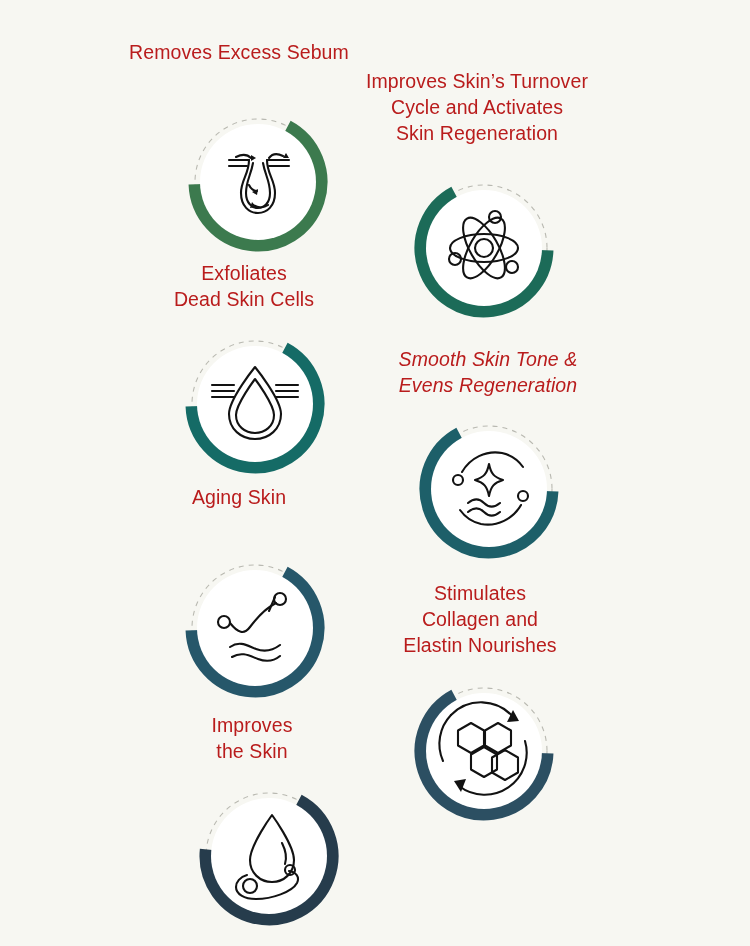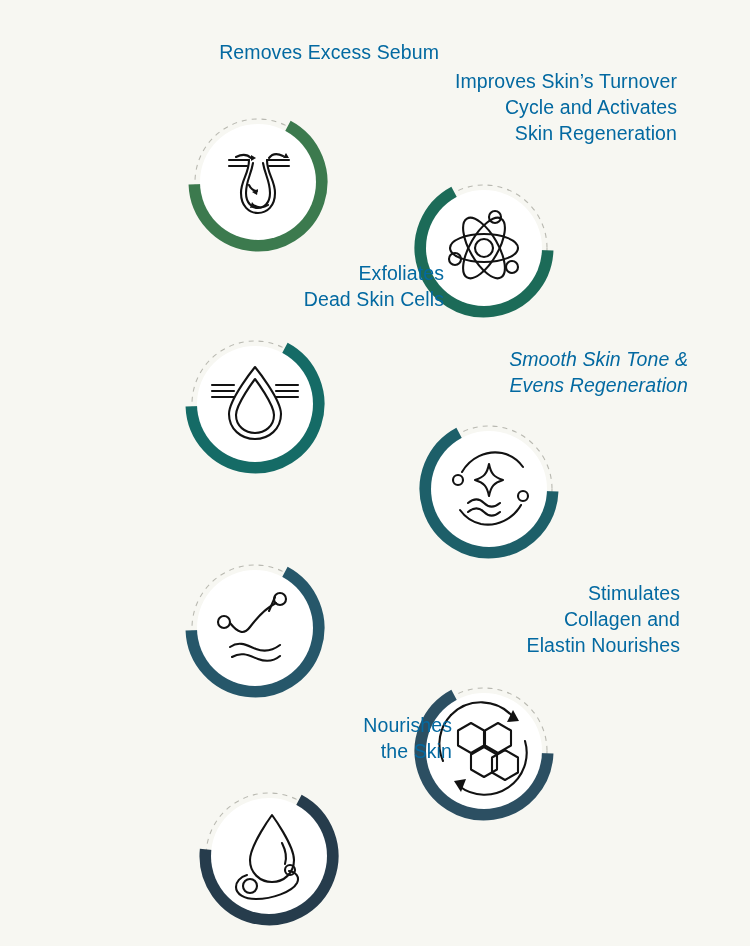--- a/index.html
+++ b/index.html
@@ -9,22 +9,22 @@
     font-family:"Liberation Sans", sans-serif;
     position:relative;
     overflow:hidden;
   }
   #stage{position:relative;width:750px;height:946px;}
 
   .item{position:absolute;}
 
   .caption{
     position:absolute;
-    text-align:right;
-    color:#0369a1;
+    text-align:center;
+    color:#b91c1c;
     font-size:19.5px;
     line-height:26px;
     letter-spacing:.1px;
     white-space:nowrap;
   }
   .caption div{white-space:nowrap;}
 
   .badge{position:absolute;width:170px;height:170px;}
   .badge svg{display:block;width:170px;height:170px;overflow:visible;}
 
@@ -130,20 +130,21 @@
             <circle class="glyph" cx="119" cy="92" r="5"></circle>
             <path class="glyph" d="M85 60 c2 10 5 13 14 16 c-9 3 -12 6 -14 16 c-2 -10 -5 -13 -14 -16 c9 -3 12 -6 14 -16 z"></path>
             <path class="glyph" d="M64 99 c6 -5 11 -5 16 0 c5 5 10 5 16 0"></path>
             <path class="glyph" d="M64 108 c6 -5 11 -5 16 0 c5 5 10 5 16 0"></path>
           </g>
         </svg>
       </div>
     </div>
     <div class="item">
       <div class="caption" style="left: 39px; top: 484px; width: 400px;">
+        <div>Aging Skin</div>
       </div>
       <div class="badge" style="left: 170px; top: 543px;">
         <svg viewBox="0 0 170 170">
           <circle class="dash-ring" cx="85" cy="85" r="63"></circle>
           <path class="arcband" stroke="#26576a" stroke-width="15" d="M114.11 30.26 A62 62 0 1 1 23.04 87.16"></path>
           <path fill="#26576a" d="M118 78 l0 -13 l26 19 l-26 19 l0 -13 l-14 0 l0 -12 z"></path>
           <circle class="disc" cx="85" cy="85" r="58"></circle>
           <g>
             <circle class="glyph" cx="54" cy="79" r="6"></circle>
             <circle class="glyph" cx="110" cy="56" r="6"></circle>
@@ -176,21 +177,21 @@
             <path class="glyph" d="M52 49 a42 42 0 0 1 62 2"></path>
             <path class="glyph-f" d="M114 44 l6 11 l-12 1 z"></path>
             <path class="glyph" d="M126 75 a42 42 0 0 1 -66 45"></path>
             <path class="glyph-f" d="M62 126 l-7 -11 l12 -2 z"></path>
           </g>
         </svg>
       </div>
     </div>
     <div class="item">
       <div class="caption" style="left: 52px; top: 712px; width: 400px;">
-        <div>Nourishes</div>
+        <div>Improves</div>
         <div>the Skin</div>
       </div>
       <div class="badge" style="left: 184px; top: 771px;">
         <svg viewBox="0 0 170 170">
           <circle class="dash-ring" cx="85" cy="85" r="63"></circle>
           <path class="arcband" stroke="#263c4c" stroke-width="15" d="M114.11 30.26 A62 62 0 1 1 23.34 78.52"></path>
           <circle class="disc" cx="85" cy="85" r="58"></circle>
           <g>
             <path class="glyph" d="M88 44 c0 0 -22 30 -22 45 c0 13 10 22 22 22 c12 0 22 -9 22 -22 c0 -15 -22 -45 -22 -45 z"></path>
             <path class="glyph" d="M98 72 c4 8 5 15 3 21"></path>

